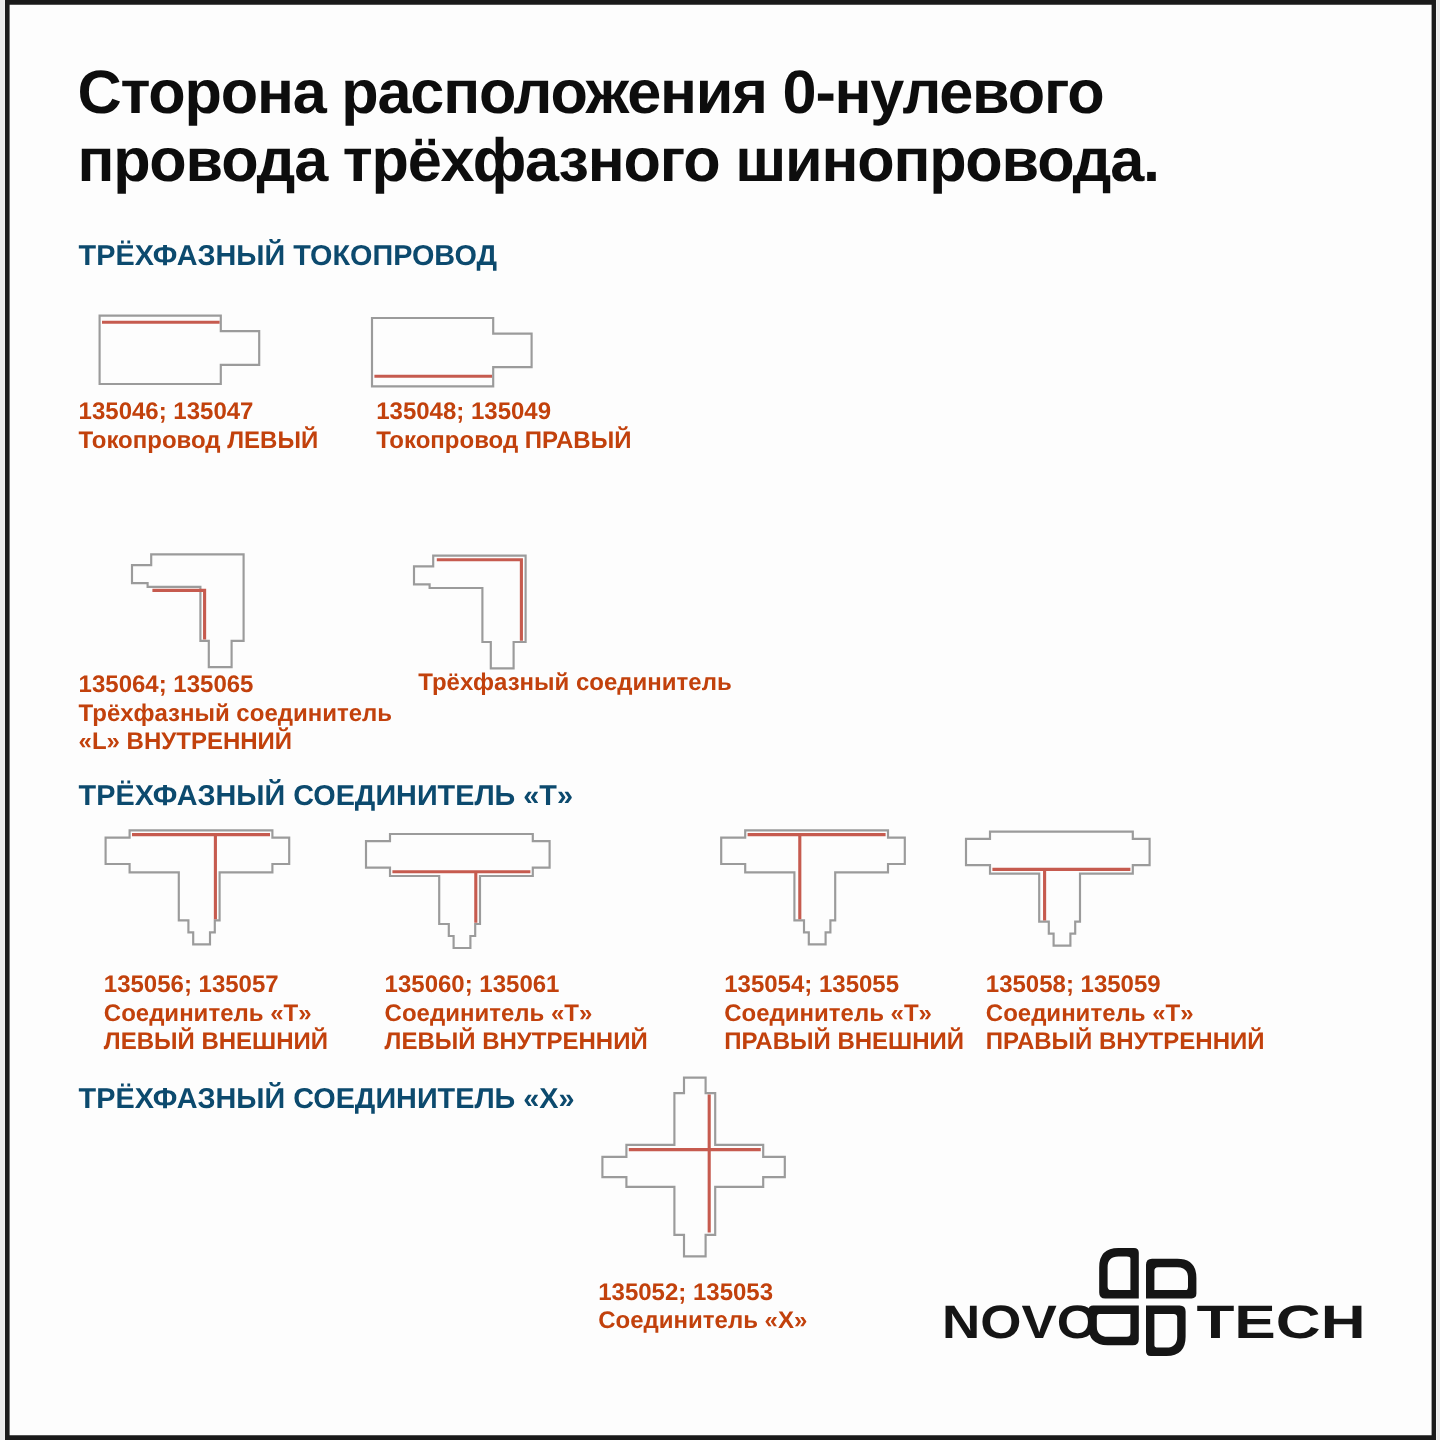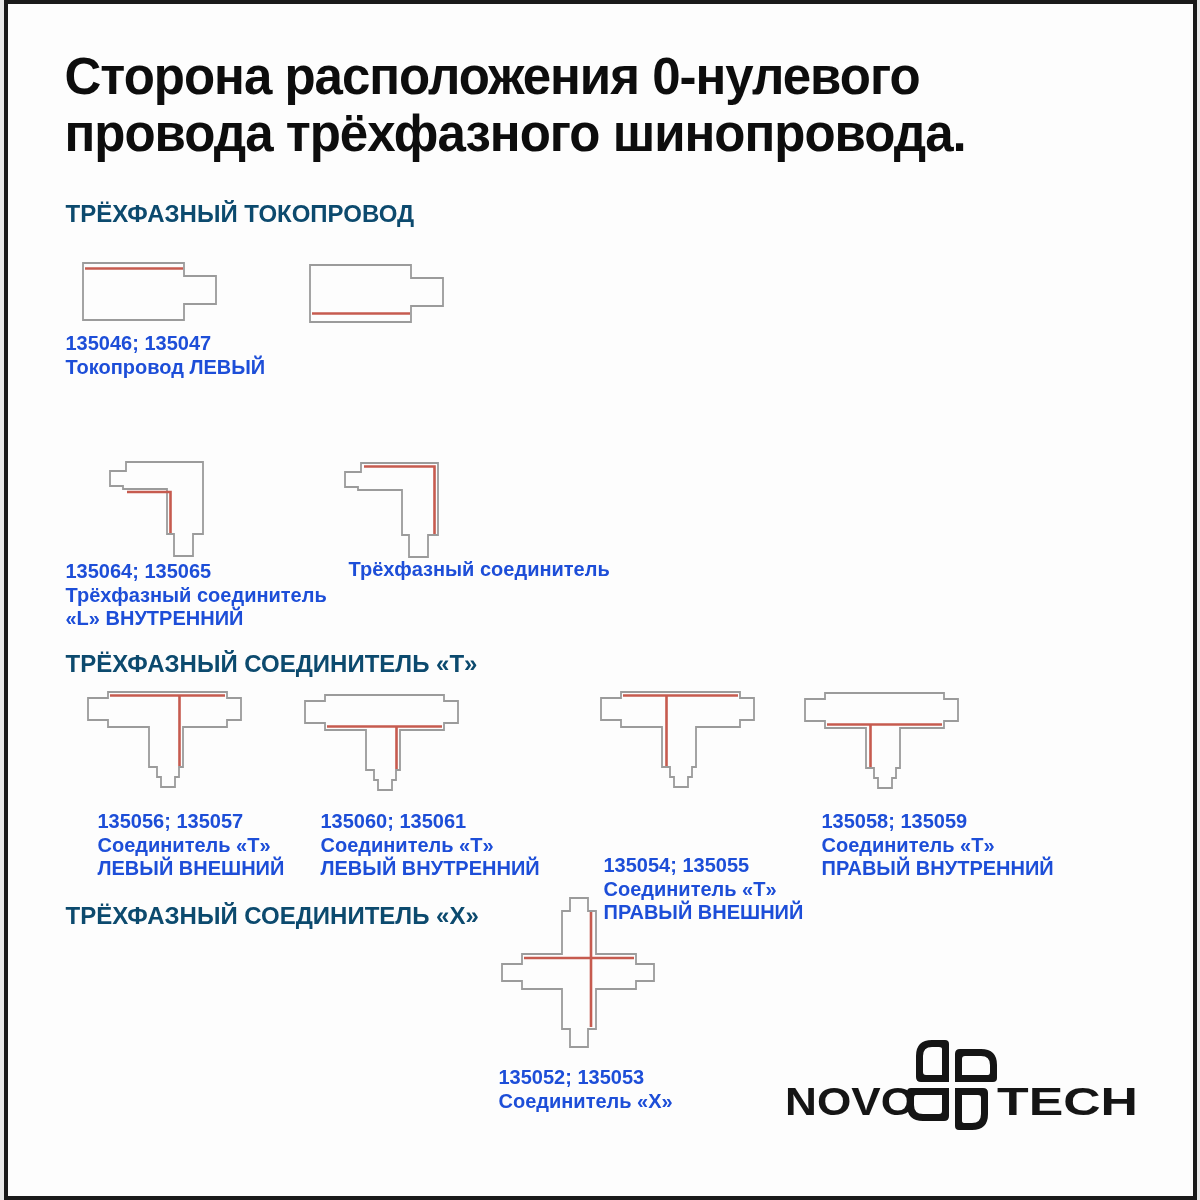--- a/index.html
+++ b/index.html
@@ -11,21 +11,21 @@
     color:var(--text,#111);
   }
   .abs{position:absolute;}
   .title{
     font-size:51px;font-weight:700;line-height:57px;letter-spacing:-1px;
     color:#0d0d0d;white-space:pre-line;
   }
   .h{
     font-size:24px;font-weight:700;letter-spacing:0px;color:#0c4a6e;white-space:nowrap;
   }
-  .lbl{font-size:20px;font-weight:700;line-height:23.5px;color:#1d4ed8;white-space:nowrap;}
+  .lbl{font-size:20px;font-weight:700;line-height:23.5px;color:#c2410c;white-space:nowrap;}
   svg{display:block;overflow:visible;}
   .outline{fill:none;stroke:var(--outline,#9b9b9b);stroke-width:1.8;stroke-linejoin:miter;}
   .redline{fill:none;stroke:var(--red,#c65b4f);stroke-width:2.6;stroke-linejoin:miter;}
   .petal{fill:var(--logo,#151515);fill-rule:evenodd;}
   .logotext{fill:var(--logo,#151515);font-family:"Liberation Sans",sans-serif;font-weight:700;}
 </style>
 </head>
 <body>
 
 <div class="canvas">
@@ -40,20 +40,24 @@
     <path class="redline" d="M3,6.5 H101"></path>
   </svg>
   <svg class="abs" style="left:305px;top:264px;" width="135" height="59" viewBox="0 0 135 59">
     <path class="outline" d="M1,1 H102 V14 H134 V42 H102 V58 H1 Z"></path>
     <path class="redline" d="M3,49.5 H101"></path>
   </svg>
 
   <div class="abs lbl" style="left:62px;top:332px;">
     <div>135046; 135047</div>
     <div>Токопровод ЛЕВЫЙ</div>
+  </div>
+  <div class="abs lbl" style="left:310px;top:332px;">
+    <div>135048; 135049</div>
+    <div>Токопровод ПРАВЫЙ</div>
   </div>
 
 
   <svg class="abs" style="left:105px;top:461px;" width="96" height="97" viewBox="0 0 96 97">
     <path class="outline" d="M17,1 H94 V73 H84 V95 H65 V73 H58 V28 H14 V25 H1 V10 H17 Z"></path>
     <path class="redline" d="M18,31 H61.5 V72"></path>
   </svg>
   <svg class="abs" style="left:340px;top:462px;" width="96" height="97" viewBox="0 0 96 97">
     <path class="outline" d="M17,1 H94 V73 H84 V95 H65 V73 H58 V28 H14 V25 H1 V10 H17 Z"></path>
     <path class="redline" d="M20,4.5 H90.5 V72"></path>
@@ -80,31 +84,31 @@
   </svg>
   <svg class="abs" style="left:596px;top:691px;" width="155" height="98" viewBox="0 0 155 98">
     <path class="outline" d="M21,1 H140 V7 H154 V29 H140 V36 H96 V76 H92 V86 H88 V96 H74 V86 H70 V76 H62 V36 H21 V29 H1 V7 H21 Z"></path>
     <path class="redline" d="M23,4.5 H138 M66.5,4.5 V75"></path>
   </svg>
   <svg class="abs" style="left:800px;top:692px;" width="155" height="98" viewBox="0 0 155 98">
     <path class="outline" d="M21,1 H140 V7 H154 V29 H140 V36 H96 V76 H92 V86 H88 V96 H74 V86 H70 V76 H62 V36 H21 V29 H1 V7 H21 Z"></path>
     <path class="redline" d="M23,32.5 H138 M66.5,32.5 V75"></path>
   </svg>
 
-  <div class="abs lbl" style="left:94px;top:810px;">
+  <div class="abs lbl" style="left:83px;top:810px;">
     <div>135056; 135057</div>
     <div>Соединитель «Т»</div>
     <div>ЛЕВЫЙ ВНЕШНИЙ</div>
   </div>
   <div class="abs lbl" style="left:317px;top:810px;">
     <div>135060; 135061</div>
     <div>Соединитель «Т»</div>
     <div>ЛЕВЫЙ ВНУТРЕННИЙ</div>
   </div>
-  <div class="abs lbl" style="left:600px;top:810px;margin-top:44px;">
+  <div class="abs lbl" style="left:600px;top:810px;">
     <div>135054; 135055</div>
     <div>Соединитель «Т»</div>
     <div>ПРАВЫЙ ВНЕШНИЙ</div>
   </div>
   <div class="abs lbl" style="left:818px;top:810px;">
     <div>135058; 135059</div>
     <div>Соединитель «Т»</div>
     <div>ПРАВЫЙ ВНУТРЕННИЙ</div>
   </div>
 

